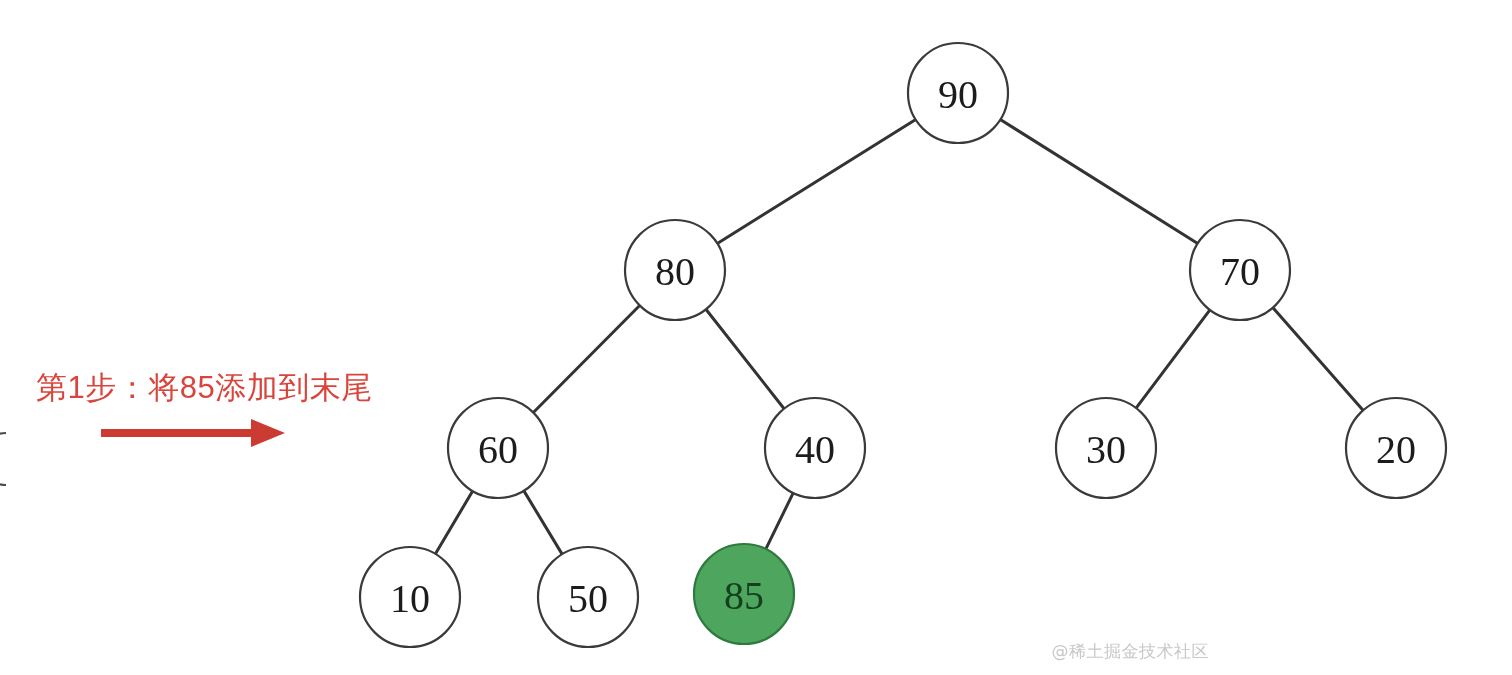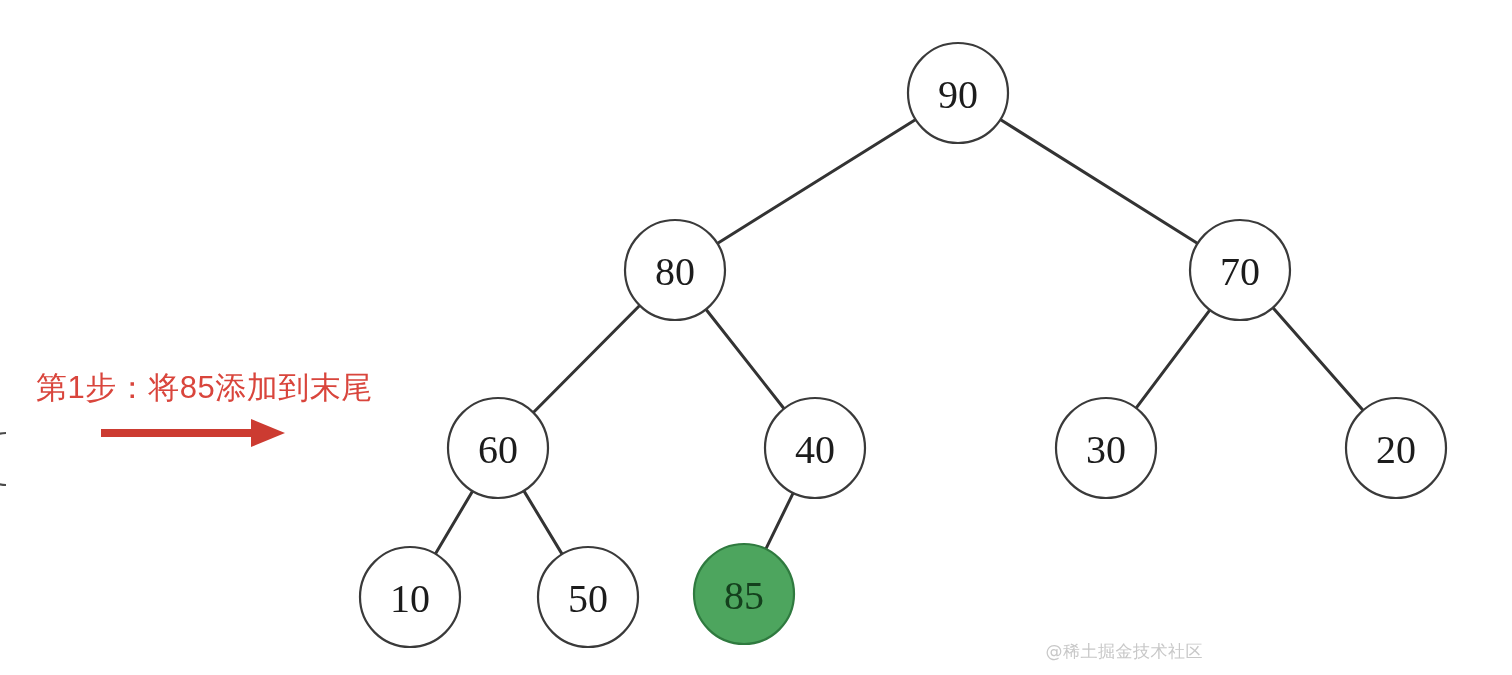--- a/index.html
+++ b/index.html
@@ -97,21 +97,21 @@
     top: 1px;
     width: 0;
     height: 0;
     border-top: 14px solid transparent;
     border-bottom: 14px solid transparent;
     border-left: 34px solid #cc3b31;
   }
 
   .watermark {
     position: absolute;
-    right: 10px;
+    right: 4px;
     bottom: 12px;
     font-family: "DejaVu Sans", "Liberation Sans", sans-serif;
     font-size: 17px;
     color: #c8c8c8;
     white-space: nowrap;
     letter-spacing: 0.5px;
   }
 </style>
 </head>
 <body>

